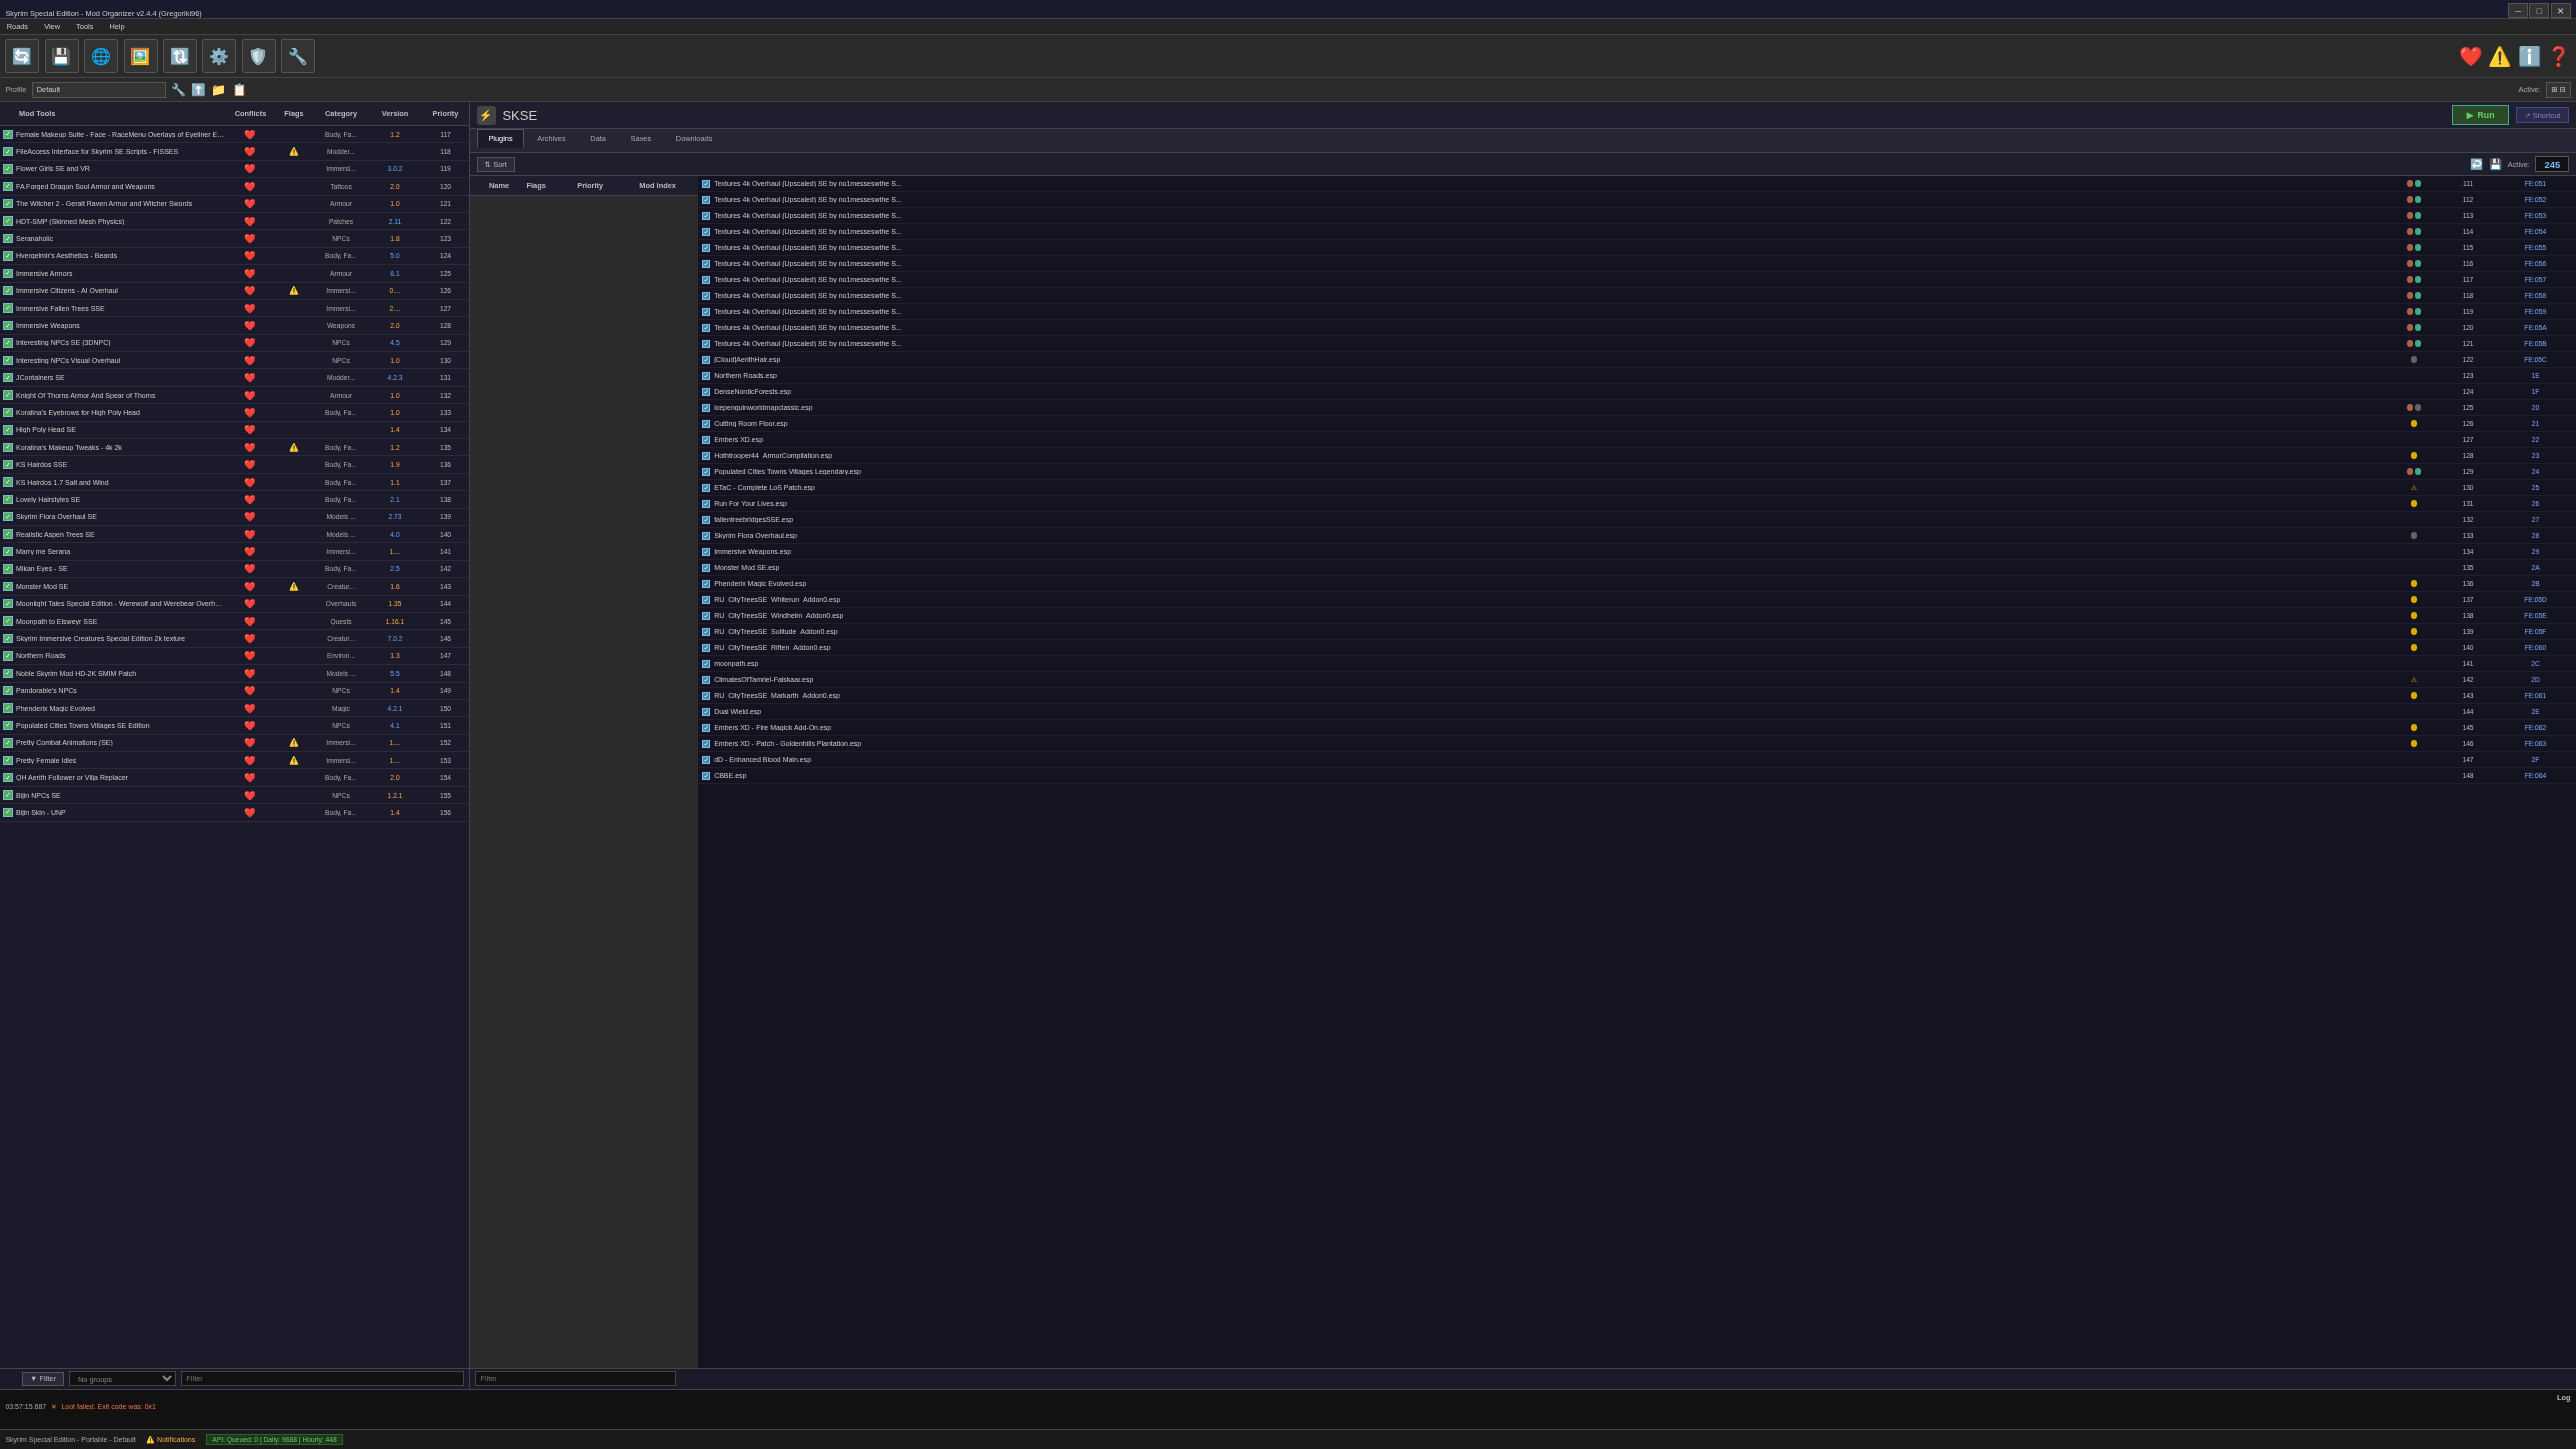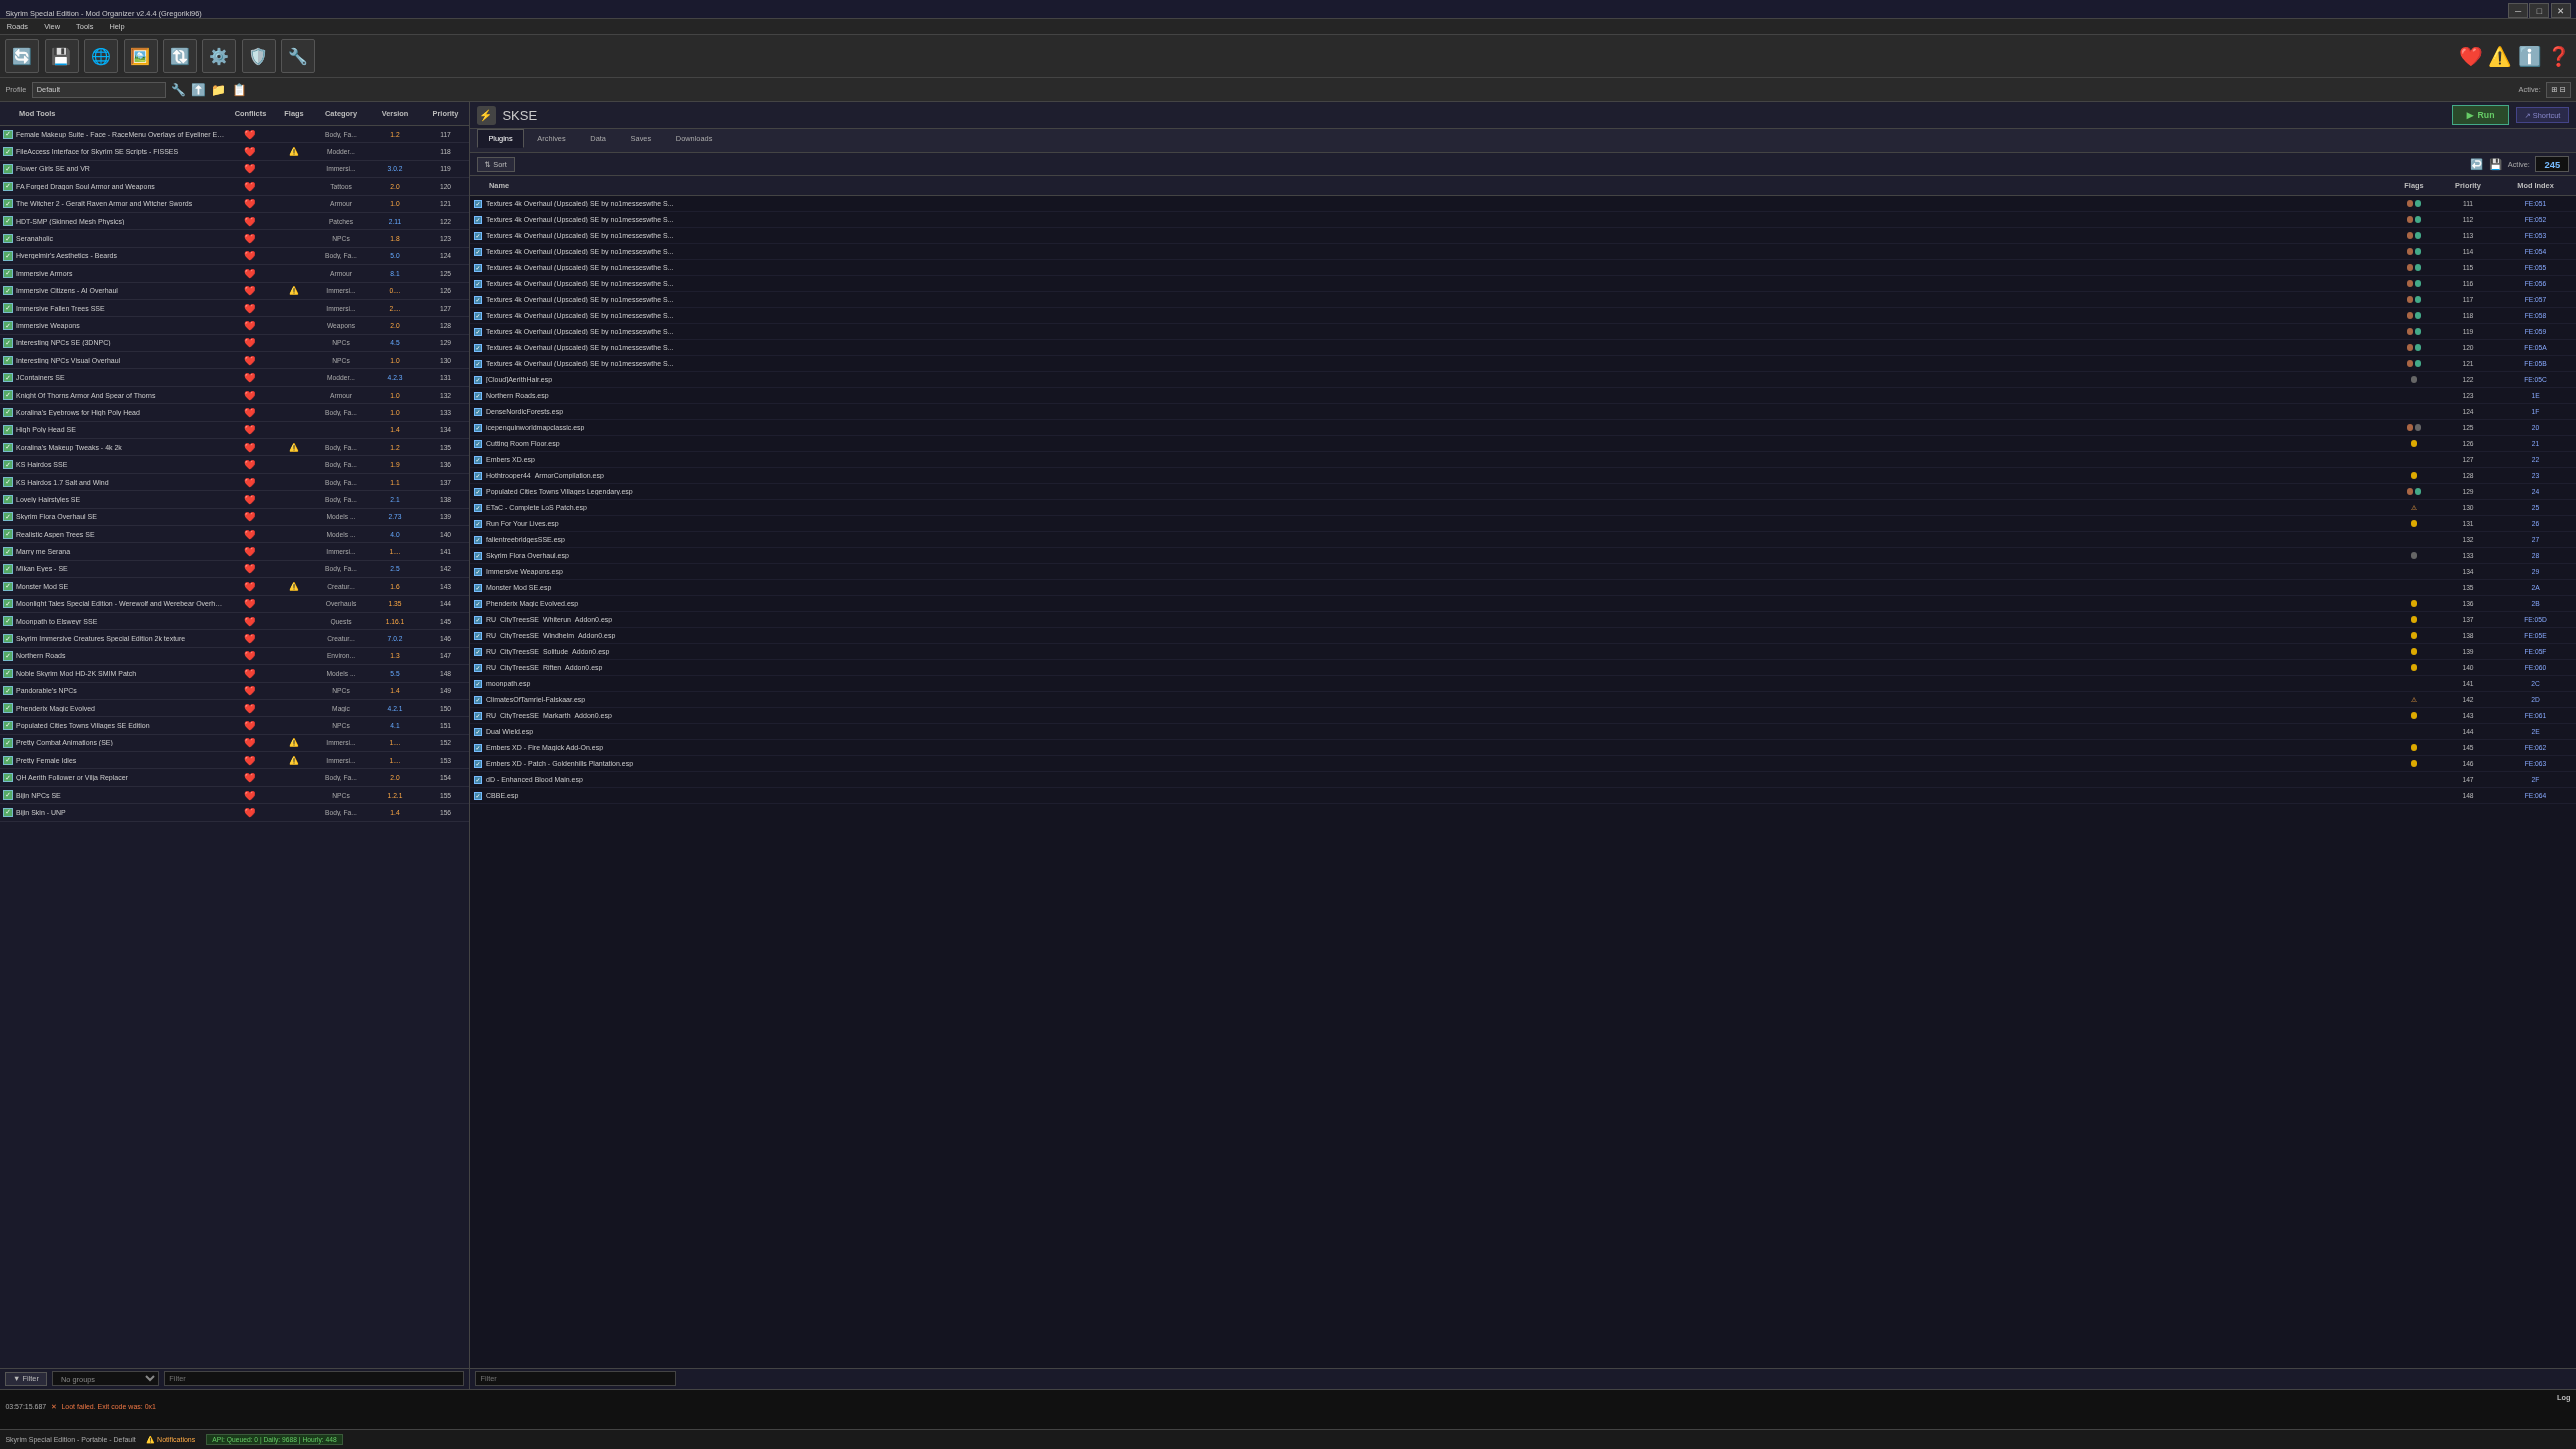--- a/index.html
+++ b/index.html
@@ -298,20 +298,21 @@
       border-top: 0.7px solid #444;
       gap: 5.4px;
     }
     .filter-btn {
       background: #2a2a3a;
       border: 0.7px solid #555;
       color: #bbb;
       padding: 1.3px 6.7px;
       font-size: 7.4px;
       cursor: pointer;
+      margin-left: 17px;
     }
     .filter-input {
       flex: 1;
       background: #111;
       border: 0.7px solid #444;
       color: #ccc;
       padding: 1.3px 4px;
       font-size: 7.4px;
       height: 14.8px;
     }
@@ -1062,21 +1063,21 @@
         <span>⇅</span>
         <span>Sort</span>
       </button>
       <div style="margin-left:auto; display:flex; align-items:center; gap:5.4px;">
         <span style="font-size:10.7px; cursor:pointer; color:#aaa;">↩️</span>
         <span style="font-size:10.7px; cursor:pointer; color:#aaa;">💾</span>
         <span class="plugins-active-label">Active:</span>
         <div class="plugins-active-count">245</div>
       </div>
     </div>
-    <div style="flex:1; display:flex; flex-direction:column;">
+    <div style="flex:1; display:flex; ">
       <div class="plugins-header">
         <div class="pcol-name">Name</div>
         <div class="pcol-flags">Flags</div>
         <div class="pcol-priority">Priority</div>
         <div class="pcol-modindex">Mod Index</div>
       </div>
       <div class="plugins-list" id="plugins-list-container">
           <div class="plugin-row">
     <div class="plugin-check">
       <div class="plugin-check-box checked"></div>

